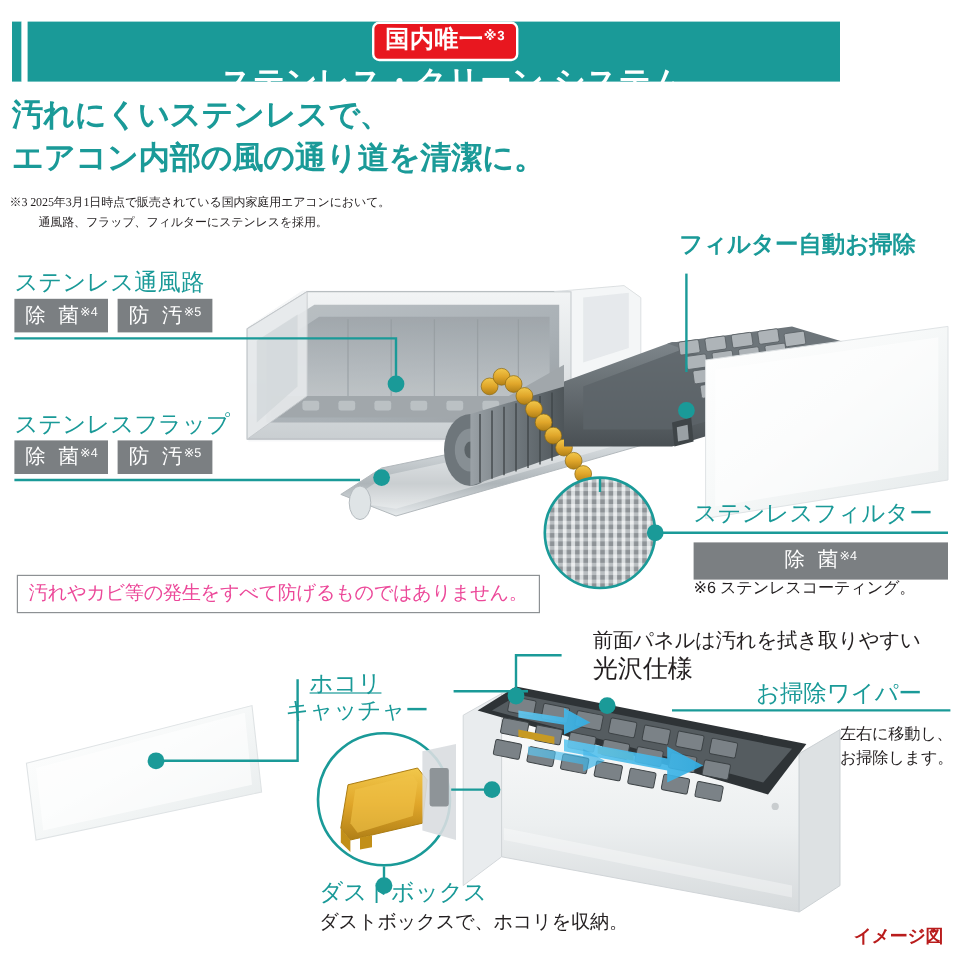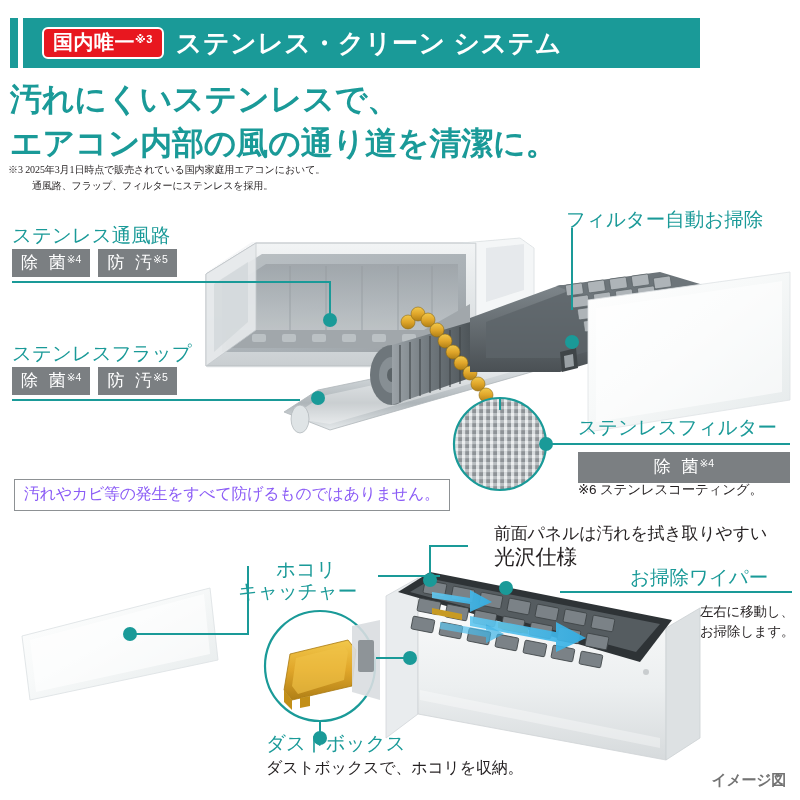--- a/index.html
+++ b/index.html
@@ -39,20 +39,21 @@
     position: absolute;
     left: 23px;
     top: 18px;
     width: 677px;
     height: 50px;
     background: #1a9a98;
     display: flex;
     align-items: center;
     box-sizing: border-box;
     padding-left: 19px;
+    flex-direction: column;
   }
   .badge-unique {
     background: #e8171f;
     color: #ffffff;
     font-size: 20px;
     font-weight: bold;
     border-radius: 6px;
     border: 2px solid #ffffff;
     padding: 2px 9px 3px 9px;
     line-height: 1.18;
@@ -77,21 +78,21 @@
     margin-left: 12px;
     white-space: nowrap;
   }
 
   
   .subhead {
     position: absolute;
     left: 10px;
     top: 78px;
     color: #1a9a98;
-    font-size: 32px;
+    font-size: 26px;
     font-weight: bold;
     line-height: 1.37;
     letter-spacing: -0.2px;
   }
 
   
   .note-top {
     position: absolute;
     left: 8px;
     top: 162px;
@@ -160,21 +161,21 @@
   }
 
   
   .disclaimer {
     position: absolute;
     left: 14px;
     top: 479px;
     border: 1px solid #8d9194;
     padding: 4px 9px 5px 9px;
     font-size: 16px;
-    color: #8b5cf6;
+    color: #ec4899;
     background: #ffffff;
     white-space: nowrap;
     letter-spacing: -0.3px;
     text-align: center;
   }
 
   
   .note-sm {
     position: absolute;
     font-size: 13.5px;
@@ -190,21 +191,21 @@
     left: 0; top: 0;
     width: 800px; height: 800px;
     pointer-events: none;
   }
 
   .img-caption {
     position: absolute;
     right: 14px;
     bottom: 10px;
     font-size: 15px;
-    color: #737373;
+    color: #b91c1c;
     font-weight: bold;
     letter-spacing: -0.3px;
   }
 </style>
 </head>
 <body>
 
 <div id="page">
 
   <svg class="overlay" viewBox="0 0 800 800">
@@ -515,41 +516,41 @@
     <span class="chip">
       <span>除 菌</span>
         <span class="sup">※4</span>
     </span>
     <span class="chip">
       <span>防 汚</span>
         <span class="sup">※5</span>
     </span>
   </div>
 
-  <div class="lbl" style="left:566px; top:206px;">フィルター自動お掃除</div>
+  <div class="lbl" style="left:566px; top:190px;font-weight:bold;">フィルター自動お掃除</div>
 
   <div class="lbl" style="left:578px; top:414px;">ステンレスフィルター</div>
   <div class="chip-wide" style="position:absolute; left:578px; top:452px; width:212px;">
     <span>除 菌</span>
       <span class="sup">※4</span>
   </div>
   <div class="note-sm" style="left:578px; top:480px;">※6 ステンレスコーティング。</div>
 
   <div class="disclaimer">汚れやカビ等の発生をすべて防げるものではありません。</div>
 
   <div class="lbl-black" style="left:494px; top:522px; font-size:17px;">前面パネルは汚れを拭き取りやすい</div>
   <div class="lbl-black" style="left:494px; top:543px; font-size:21px;">光沢仕様</div>
 
   <div class="lbl" style="left:630px; top:564px;">お掃除ワイパー</div>
   <div class="note-sm" style="left:700px; top:602px;">
     <div>左右に移動し、</div>
     <div>お掃除します。</div>
   </div>
 
-  <div class="lbl" style="left:276px; top:556px;">ホコリ</div>
+  <div class="lbl" style="left:258px; top:556px;text-decoration:underline;">ホコリ</div>
   <div class="lbl" style="left:266px; top:730px;">ダストボックス</div>
 
   <div class="lbl" style="left:238px; top:578px;">キャッチャー</div>
   <div class="lbl-black" style="left:266px; top:758px; font-size:16px;">ダストボックスで、ホコリを収納。</div>
 
   <div class="img-caption">イメージ図</div>
 
 </div>
 
 </body></html>

